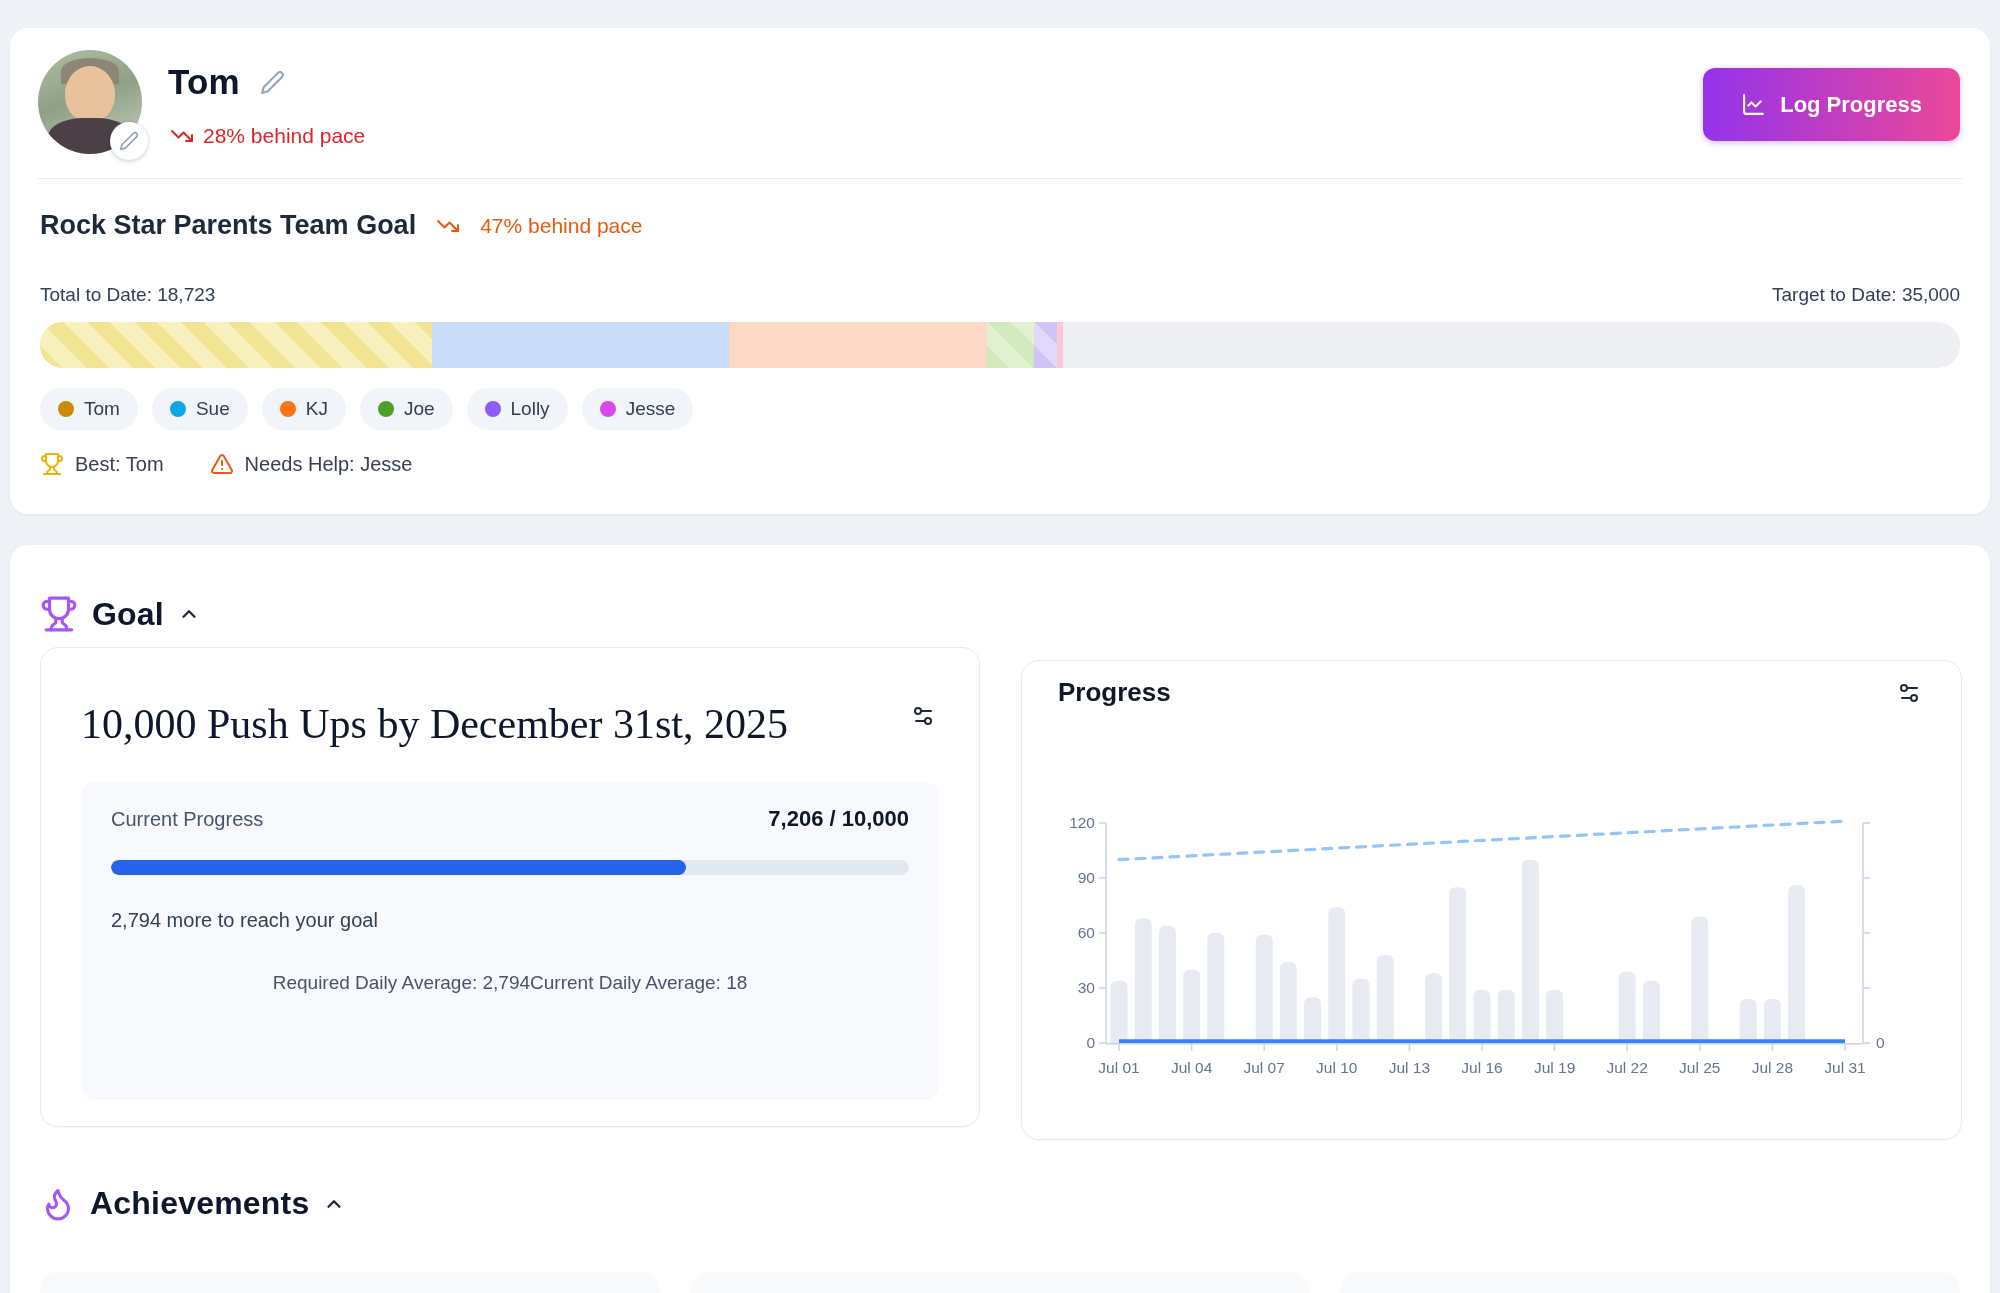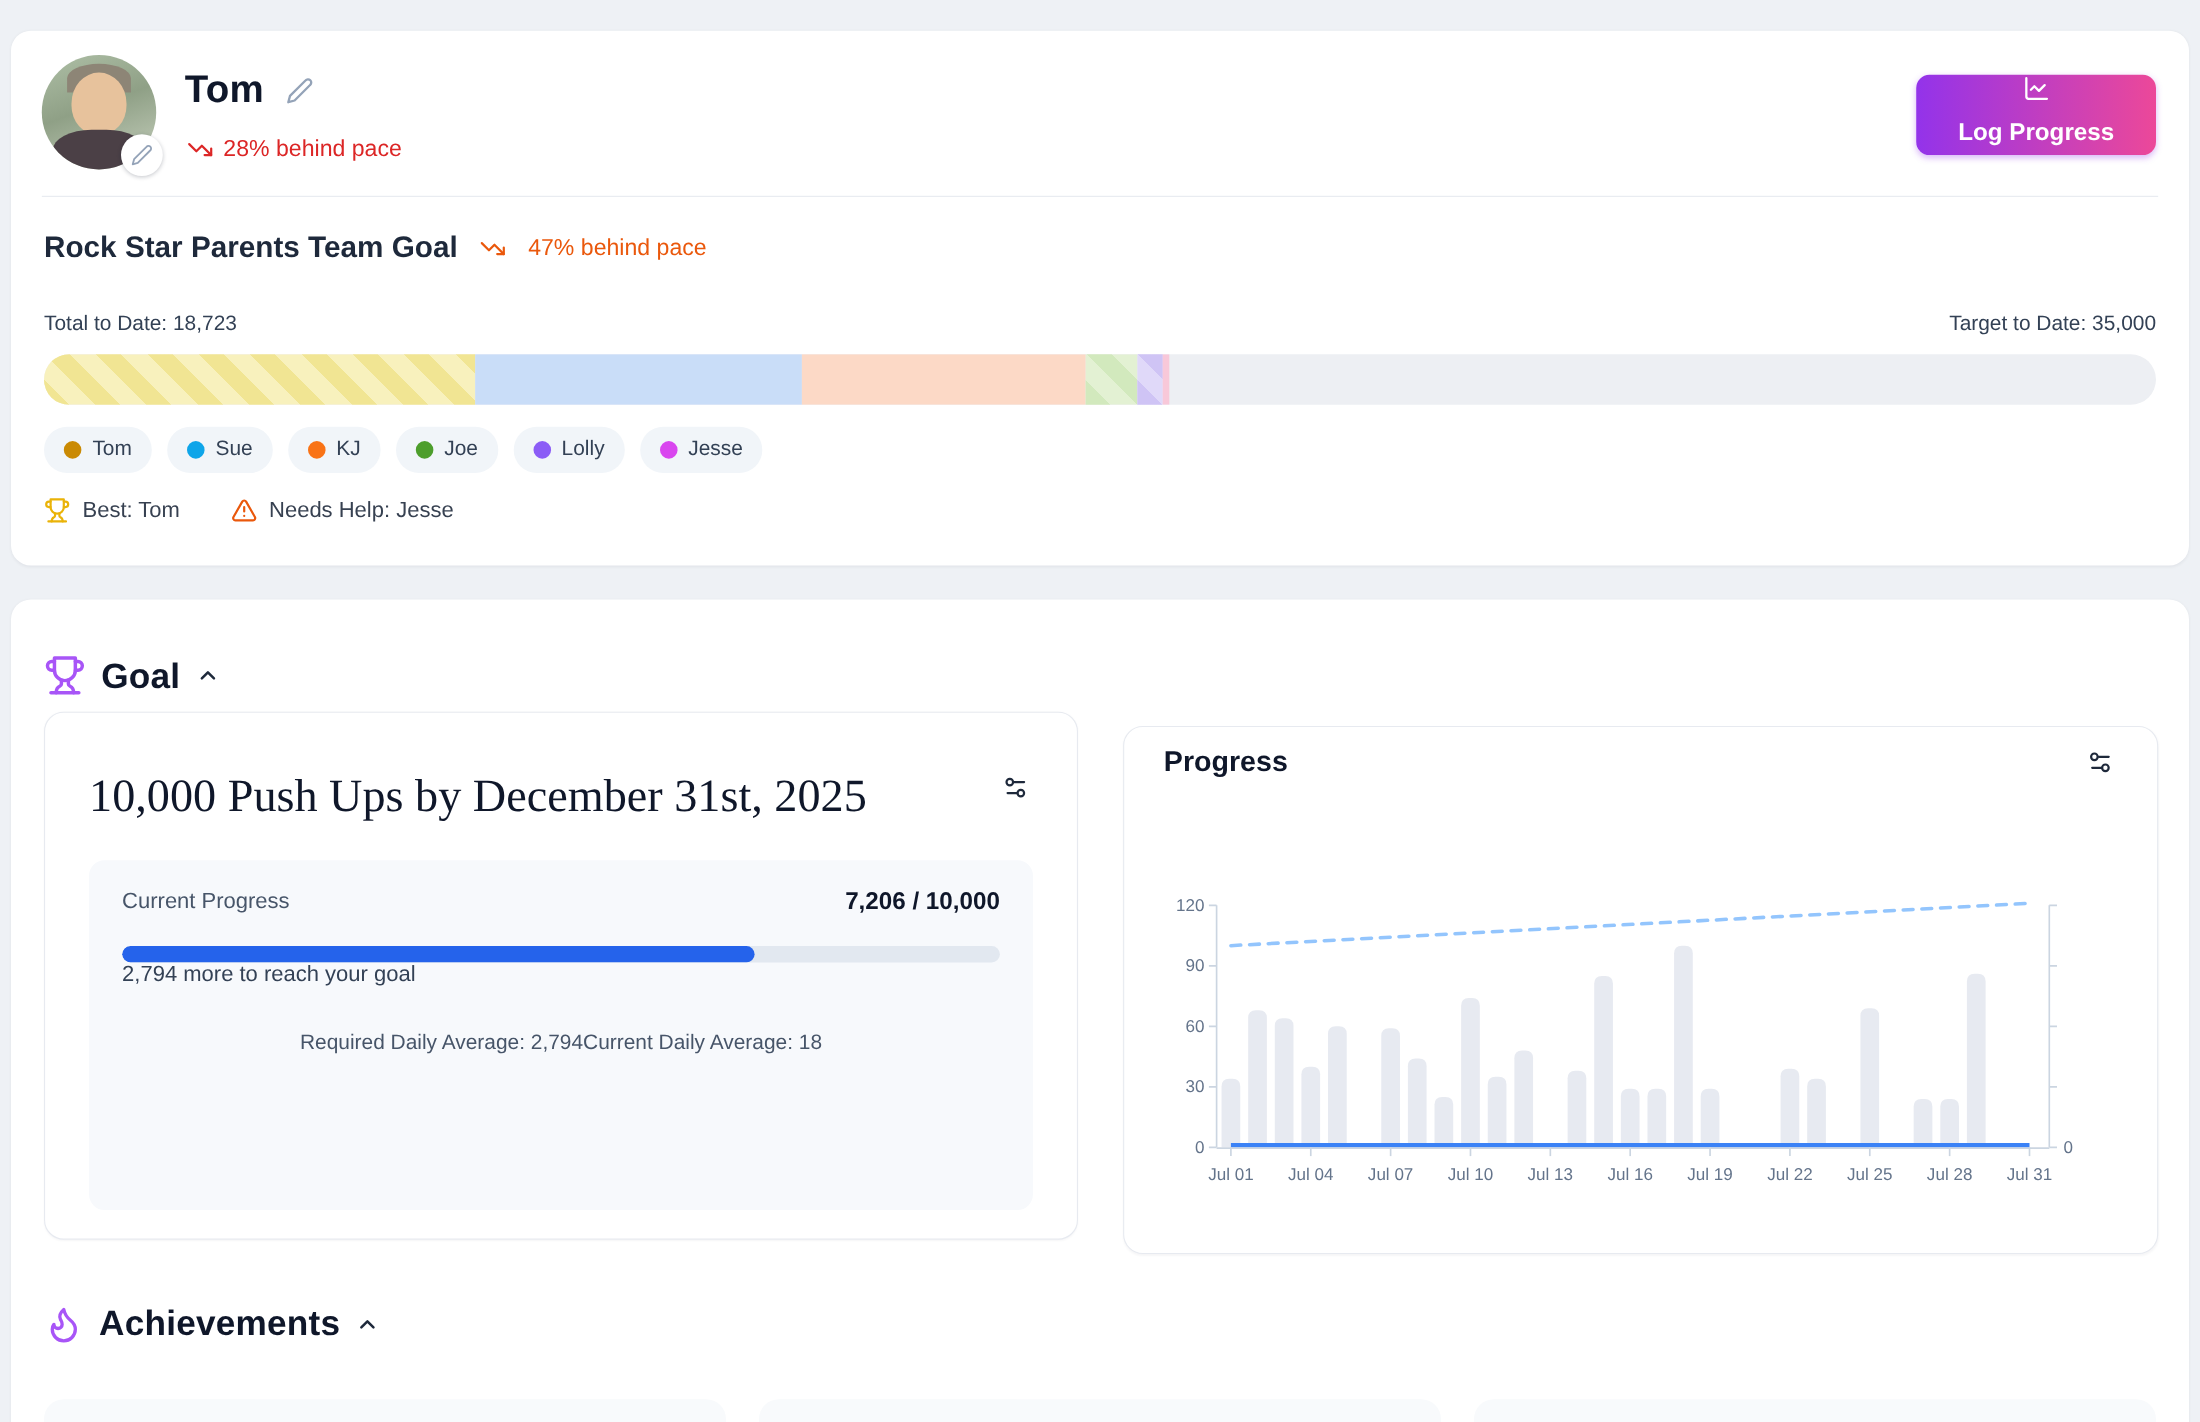--- a/index.html
+++ b/index.html
@@ -18,21 +18,21 @@
   .avatar .shirt { position:absolute; left:10px; top:68px; width:84px; height:44px; border-radius:42% 42% 0 0; background:#4b4046; }
   .avatar-edit-badge { position:absolute; left:100px; top:94px; width:38px; height:38px; border-radius:50%; background:#fff;
             box-shadow:0 1px 4px rgba(15,23,42,.25); display:flex; align-items:center; justify-content:center; cursor:pointer; }
   .person-name { position:absolute; left:158px; top:34px; display:flex; align-items:center; gap:20px; }
   .person-name .nm { font-size:35px; font-weight:700; color:#0f172a; letter-spacing:.2px; }
   .pace-row { position:absolute; display:flex; align-items:center; gap:9px; font-size:21px; font-weight:500; }
   #personal-pace { left:160px; top:96px; color:#dc2626; }
   .log-btn { position:absolute; right:30px; top:40px; height:73px; padding:0 38px; border:none; border-radius:12px;
              background:linear-gradient(90deg,#9333ea,#ec4899); color:#fff; font-size:22px; font-weight:600;
              font-family:"Liberation Sans",sans-serif; display:flex; align-items:center; gap:14px; cursor:pointer;
-             box-shadow:0 2px 6px rgba(147,51,234,.35);flex-direction:column; }
+             box-shadow:0 2px 6px rgba(147,51,234,.35); }
   .divider { position:absolute; left:28px; right:28px; top:150px; border-top:1.5px solid #e7eaf0; }
 
   .team-title-row { position:absolute; left:30px; top:182px; display:flex; align-items:center; gap:20px; }
   .team-title-row .tt { font-size:27px; font-weight:700; color:#1e293b; }
   #team-pace { position:static; color:#ea580c;gap:20px; }
 
   .totals-row { position:absolute; left:30px; right:30px; top:256px; display:flex; justify-content:space-between;
                 font-size:19px; color:#334155; }
 
   .team-bar { position:absolute; left:30px; right:30px; top:294px; height:46px; border-radius:23px; overflow:hidden;
@@ -61,21 +61,21 @@
   .goal-title-row { display:flex; justify-content:space-between; align-items:flex-start; margin-top:14px; }
   .goal-title { font-family:"Liberation Serif", serif; font-size:42px; font-weight:400; color:#0f172a; }
   .icon-btn { background:none; border:none; cursor:pointer; padding:4px; line-height:0; }
 
   .goal-stats-box { margin-top:34px; background:#f7f9fc; border-radius:14px; padding:24px 30px; height:318px; }
   .gp-row1 { display:flex; justify-content:space-between; align-items:center; }
   .gp-label { font-size:20px; color:#475569; }
   .gp-value { font-size:22px; font-weight:700; color:#0f172a; }
   .gp-track { margin-top:28px; height:15px; border-radius:8px; background:#e2e8f0; overflow:hidden; }
   .gp-fill { height:100%; border-radius:8px; background:#2563eb; }
-  .gp-remaining { font-size:20px; color:#334155; }
+  .gp-remaining { margin-top:34px; font-size:20px; color:#334155; }
   .gp-avgs { margin-top:40px; display:flex; justify-content:center; font-size:19px; color:#475569; }
 
   
   #progress-card { left:1011px; top:115px; width:941px; height:480px; padding:16px 36px; }
   .progress-title-row { display:flex; justify-content:space-between; align-items:flex-start; }
   .progress-title { font-size:26px; font-weight:700; color:#0f172a; }
   #chart-wrap { position:absolute; left:30px; top:120px; width:880px; height:300px; }
   #chart-wrap svg text { font-family:"Liberation Sans",sans-serif; }
 
   

